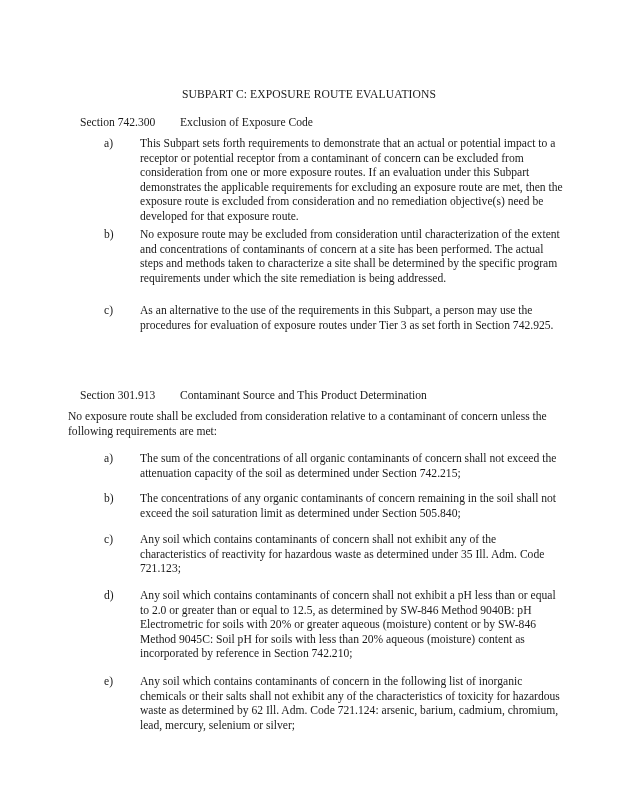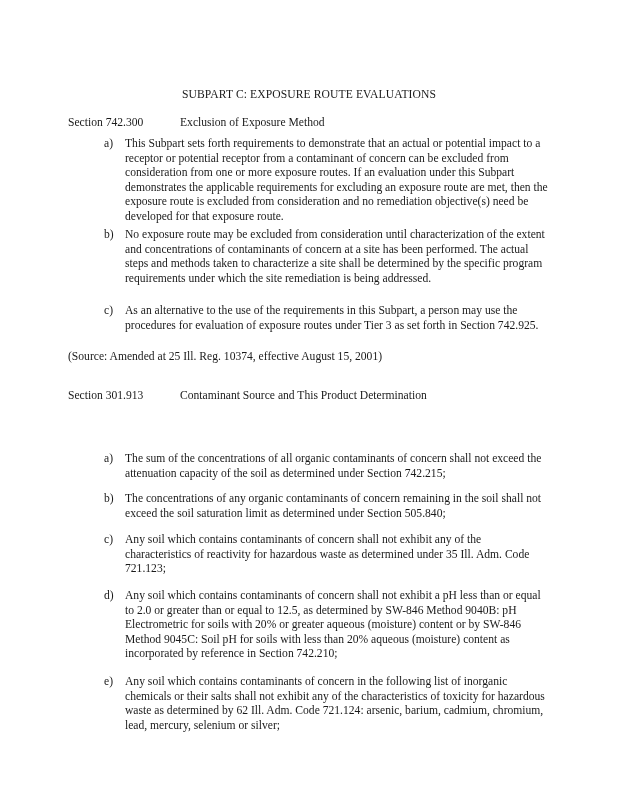--- a/index.html
+++ b/index.html
@@ -7,62 +7,62 @@
       width: 618px; height: 800px; position: relative; overflow: hidden;
       font-family: "Liberation Serif", "DejaVu Serif", serif;
       color: #1a1a1a; font-size: 11.6px; line-height: 14.6px;
     }
     .page { position: absolute; left: 0; top: 0; width: 618px; height: 800px; padding-left: 48px; }
     .title {
       position: absolute; top: 88px; left: 0; width: 618px; text-align: center;
       letter-spacing: 0.1px;
     }
     .sec-head { position: absolute; left: 68px; }
-    .sec-head .num { position: absolute; left: 0; white-space: nowrap; }
+    .sec-head .num { position: absolute; left: 12px; white-space: nowrap; }
     .sec-head .name { position: absolute; left: 112px; white-space: nowrap; }
     .item { position: absolute; left: 104px; width: 460px; }
     .item .lbl { position: absolute; left: 0; top: 0; }
-    .item .txt { margin-left: 21px; display: block; width: 424px; }
+    .item .txt { margin-left: 36px; display: block; width: 424px; }
     .para { position: absolute; left: 68px; width: 500px; }
     .src { position: absolute; left: 68px; white-space: nowrap; }
   </style>
 </head>
 <body>
 
 <div class="page">
 
   <div class="title">SUBPART C: EXPOSURE ROUTE EVALUATIONS</div>
 
   <div class="sec-head" style="top:116px;">
     <span class="num">Section 742.300</span>
-    <span class="name">Exclusion of Exposure Method</span>
+    <span class="name">Exclusion of Exposure Code</span>
   </div>
 
   <div class="item" style="top:137px;">
     <span class="lbl">a)</span>
     <span class="txt">This Subpart sets forth requirements to demonstrate that an actual or potential impact to a receptor or potential receptor from a contaminant of concern can be excluded from consideration from one or more exposure routes. If an evaluation under this Subpart demonstrates the applicable requirements for excluding an exposure route are met, then the exposure route is excluded from consideration and no remediation objective(s) need be developed for that exposure route.</span>
   </div>
 
   <div class="item" style="top:228px;">
     <span class="lbl">b)</span>
     <span class="txt">No exposure route may be excluded from consideration until characterization of the extent and concentrations of contaminants of concern at a site has been performed.  The actual steps and methods taken to characterize a site shall be determined by the specific program requirements under which the site remediation is being addressed.</span>
   </div>
 
   <div class="item" style="top:304px;">
     <span class="lbl">c)</span>
     <span class="txt">As an alternative to the use of the requirements in this Subpart, a person may use the procedures for evaluation of exposure routes under Tier 3 as set forth in Section 742.925.</span>
   </div>
 
-  <div class="src" style="top:350px;">(Source:  Amended at 25 Ill. Reg. 10374, effective August 15, 2001)</div>
 
   <div class="sec-head" style="top:389px;">
     <span class="num">Section 301.913</span>
     <span class="name">Contaminant Source and This Product Determination</span>
   </div>
 
+  <div class="para" style="top:410px;">No exposure route shall be excluded from consideration relative to a contaminant of concern unless the following requirements are met:</div>
 
   <div class="item" style="top:452px;">
     <span class="lbl">a)</span>
     <span class="txt">The sum of the concentrations of all organic contaminants of concern shall not exceed the attenuation capacity of the soil as determined under Section 742.215;</span>
   </div>
 
   <div class="item" style="top:492px;">
     <span class="lbl">b)</span>
     <span class="txt">The concentrations of any organic contaminants of concern remaining in the soil shall not exceed the soil saturation limit as determined under Section 505.840;</span>
   </div>

